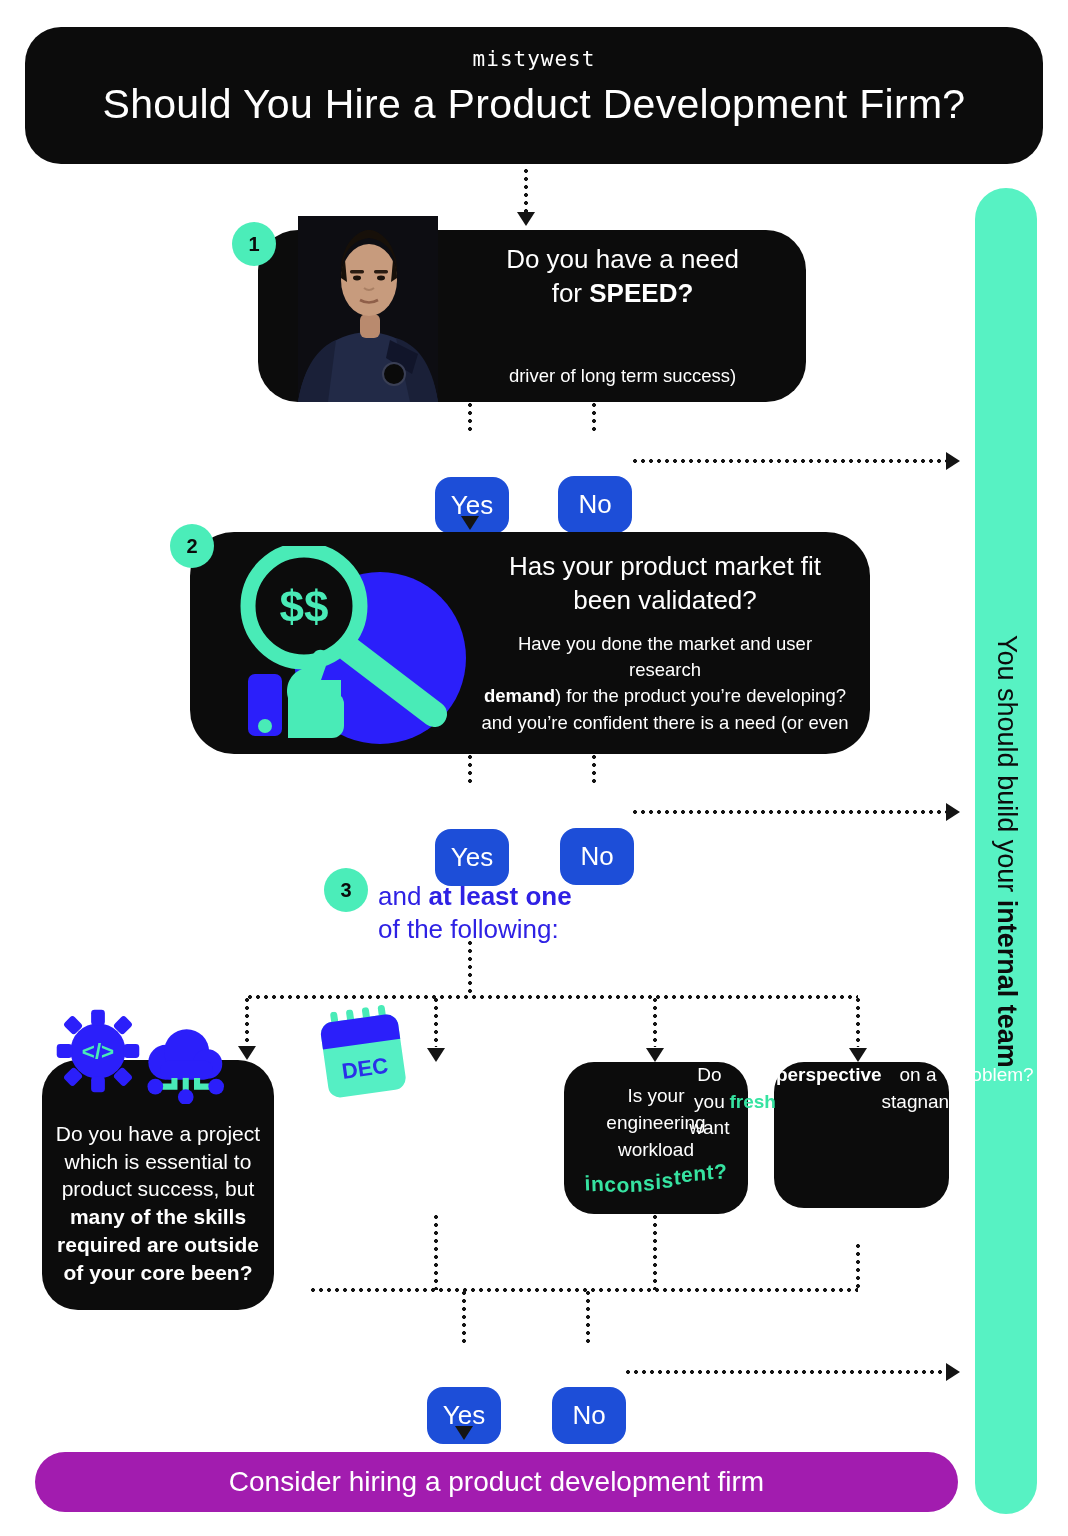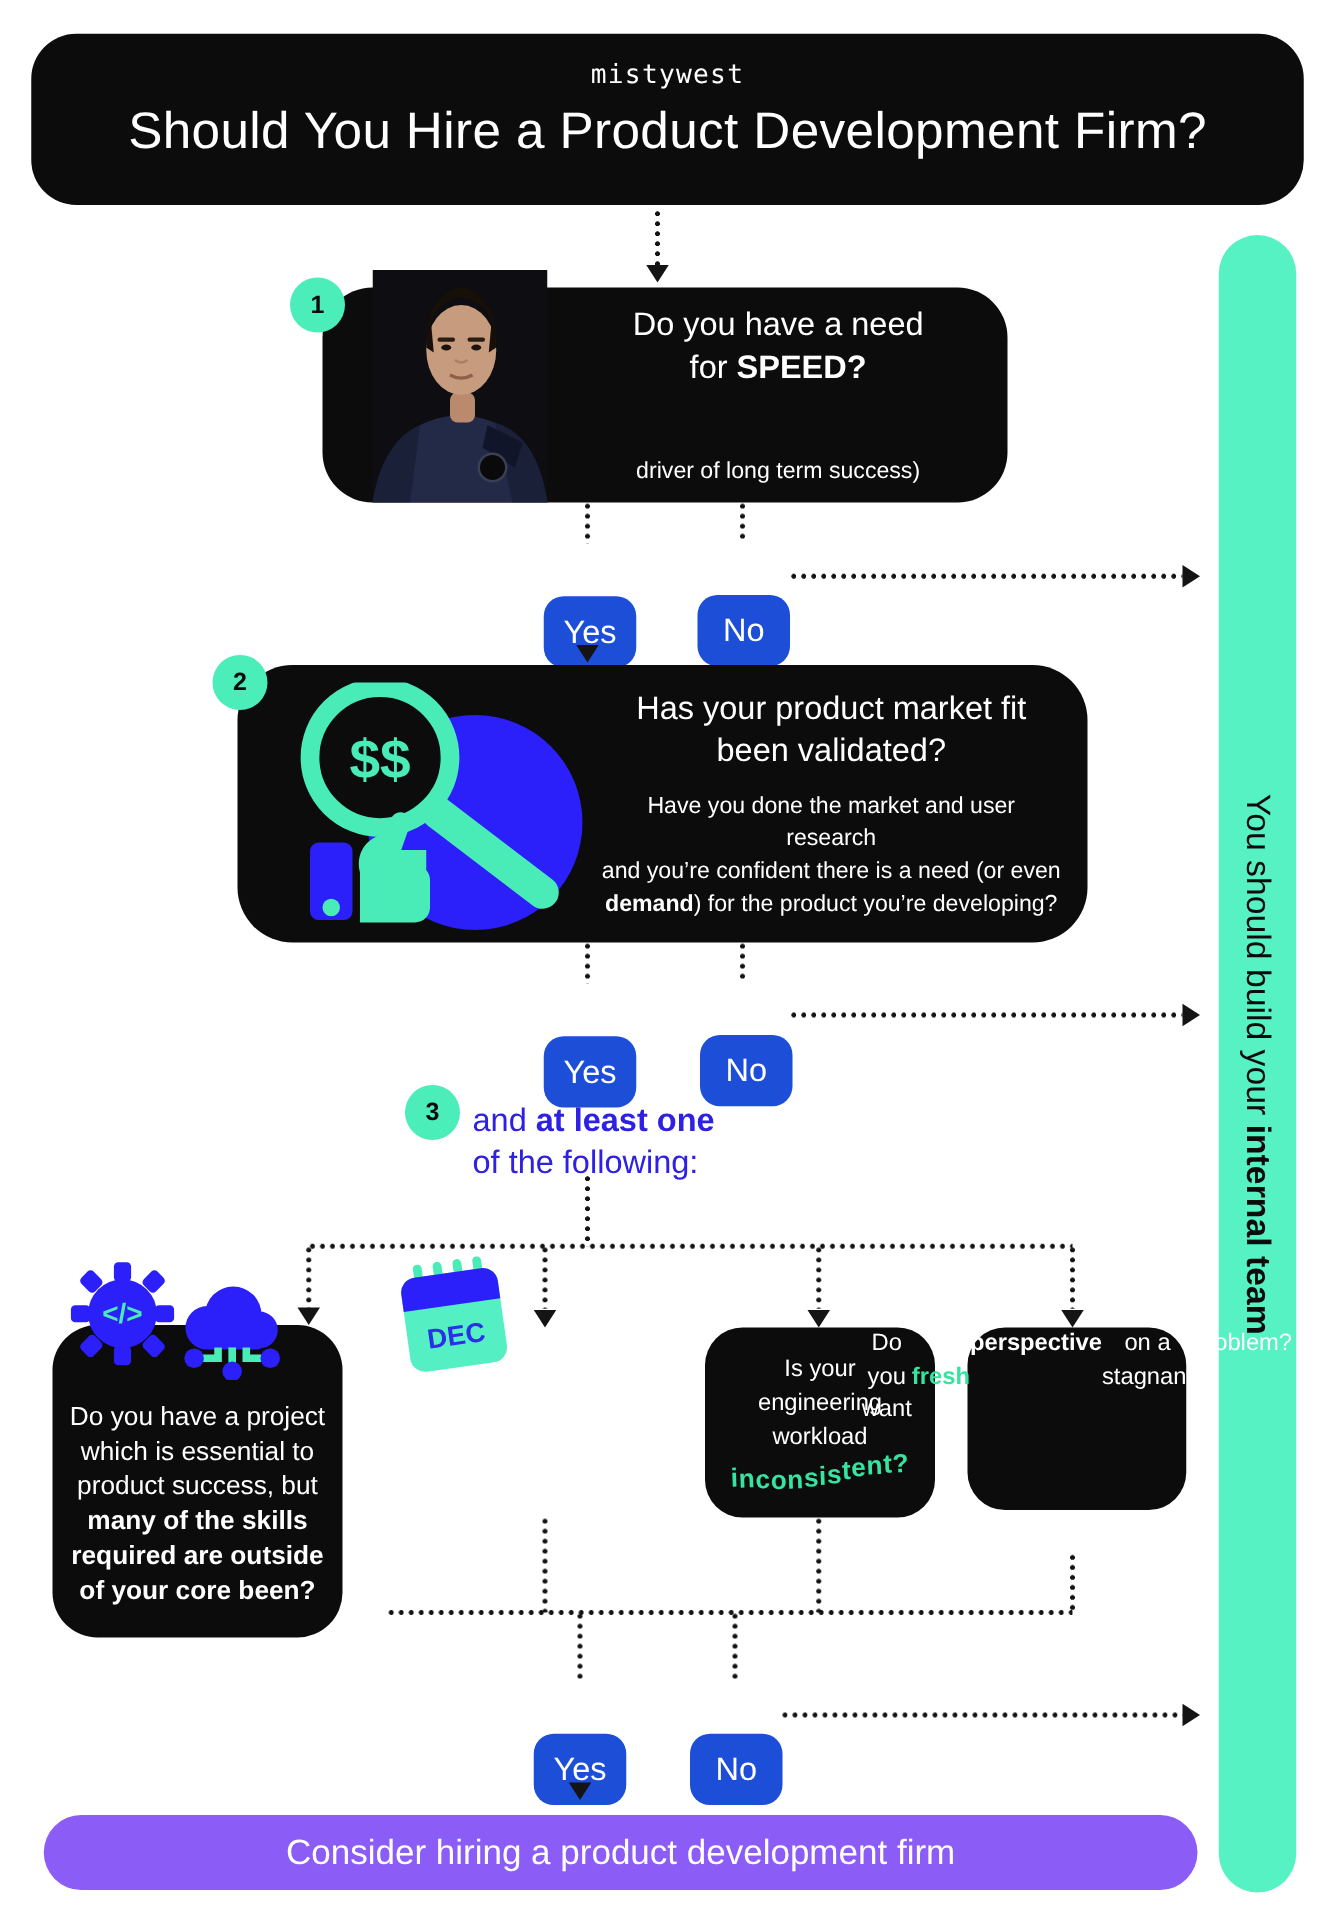--- a/index.html
+++ b/index.html
@@ -59,21 +59,21 @@
   #boxC{left:564px;top:1062px;width:184px;height:152px;border-radius:30px;display:flex;flex-direction:column;
         justify-content:center;text-align:center;font-size:19px;line-height:1.42;}
   #boxD{left:774px;top:1062px;width:175px;height:146px;border-radius:30px;display:flex;flex-direction:row;
         justify-content:center;text-align:center;font-size:19px;line-height:1.4;}
   #boxC .wavy-line{transform:rotate(-2deg);font-size:21px;letter-spacing:.5px;}
   .icoGear{position:absolute;left:55px;top:1008px;width:86px;height:86px;z-index:3;}
   .icoCloud{position:absolute;left:136px;top:1024px;width:96px;height:80px;z-index:3;}
   .icoCal{position:absolute;left:322px;top:1008px;width:82px;height:92px;z-index:3;transform:rotate(-8deg);}
 
   
-  #final{position:absolute;left:35px;top:1452px;width:923px;height:60px;background:#8b5cf6;border-radius:30px;
+  #final{position:absolute;left:35px;top:1452px;width:923px;height:60px;background:#a21caf;border-radius:30px;
          color:#fff;display:flex;align-items:center;justify-content:center;font-size:28px;z-index:2;}
 </style>
 </head>
 <body>
 
 <div id="canvas">
 
   <div class="qbox" id="header">
     <div id="brand">mistywest</div>
     <div id="title">Should You Hire a Product Development Firm?</div>
@@ -161,22 +161,22 @@
 
   <div class="badge" style="left:170px;top:524px;">2</div>
   <div class="qbox" id="box2">
     <div class="txt">
       <div class="main">
         <span class="rich"><span>Has your </span><span style="font-weight: 400;">product market fit</span></span>
         <span class="rich"><span>been validated?</span></span>
       </div>
       <div class="sub">
         <span class="rich"><span>Have you done the market and user research</span></span>
+        <span class="rich"><span style="font-weight: 700;">demand</span><span>) for the product you’re developing?</span></span>
         <span class="rich"><span>and you’re confident there is a need (or even</span></span>
-        <span class="rich"><span style="font-weight: 700;">demand</span><span>) for the product you’re developing?</span></span>
       </div>
     </div>
   </div>
 
   <svg id="icon2" viewBox="0 0 268 200">
     <circle cx="158" cy="112" r="86" fill="#2B1FFA"></circle>
     <line x1="128" y1="104" x2="212" y2="168" stroke="#49EBB7" stroke-width="26" stroke-linecap="round"></line>
     <circle cx="82" cy="60" r="56" fill="#0C0C0C" stroke="#49EBB7" stroke-width="15"></circle>
     <text x="82" y="76" fill="#49EBB7" font-size="44" font-weight="700" text-anchor="middle" font-family="Liberation Sans, sans-serif">$$</text>
     <g>

